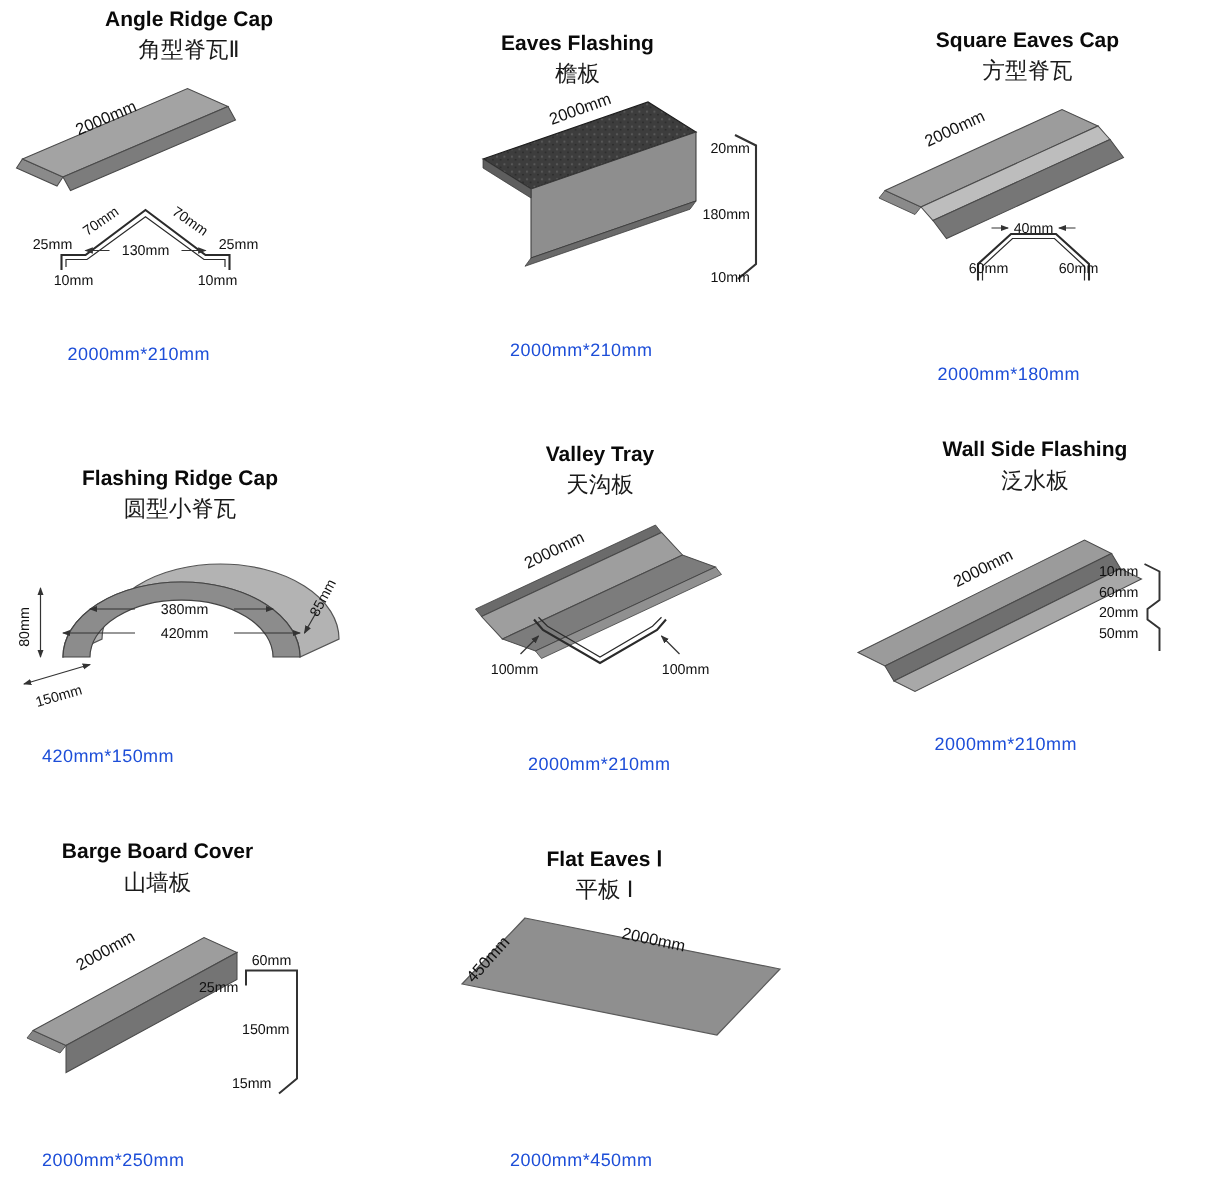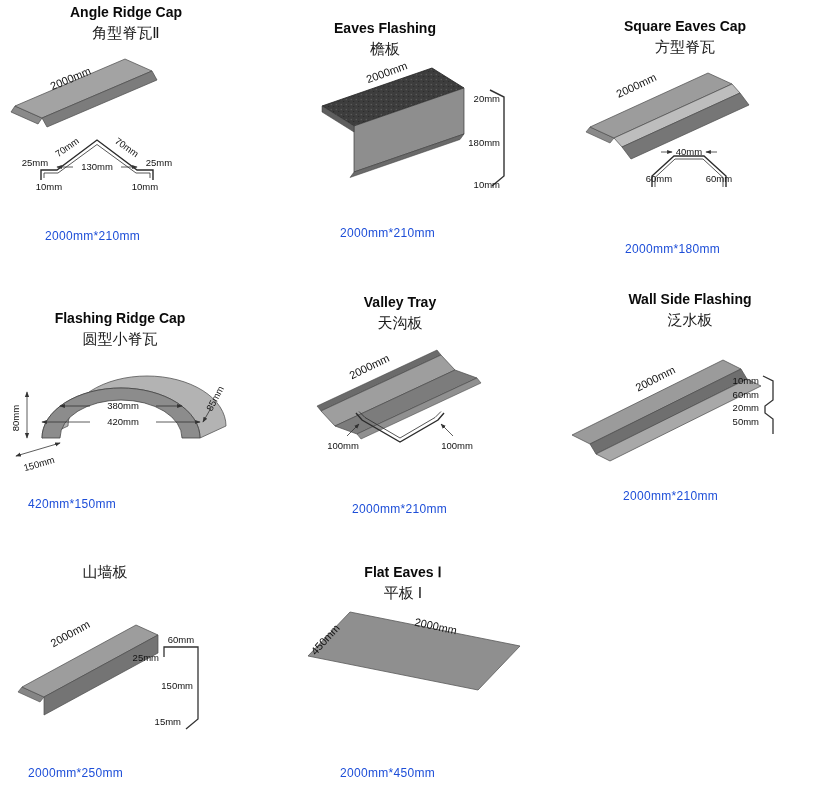--- a/index.html
+++ b/index.html
@@ -202,20 +202,21 @@
       <text class="dim" x="194" y="54" text-anchor="end">10mm</text>
       <text class="dim" x="194" y="68" text-anchor="end">60mm</text>
       <text class="dim" x="194" y="81" text-anchor="end">20mm</text>
       <text class="dim" x="194" y="95" text-anchor="end">50mm</text>
     </g>
   </svg>
   <div class="size">2000mm*210mm</div>
 </section>
 
 <section class="cell c7">
+  <h2 class="title">Barge Board Cover</h2>
   <div class="subtitle">山墙板</div>
   <svg class="fig" viewBox="0 0 230 150" width="230" height="150">
     <g>
       <polygon points="8,95 12,90 34,100 30,105" fill="#858585" stroke="#4a4a4a" stroke-width=".6"></polygon>
       <polygon points="12,90 126,28 148,38 34,100" fill="#9d9d9d" stroke="#4a4a4a" stroke-width=".7"></polygon>
       <polygon points="34,100 148,38 148,56 34,118" fill="#747474" stroke="#4a4a4a" stroke-width=".7"></polygon>
       <text class="len" x="62" y="40" transform="rotate(-29 62 40)" text-anchor="middle">2000mm</text>
     </g>
     <path d="M154,60 L154,50 L188,50 L188,122 L176,132" fill="none" stroke="#333" stroke-width="1.3"></path>
     <g>

